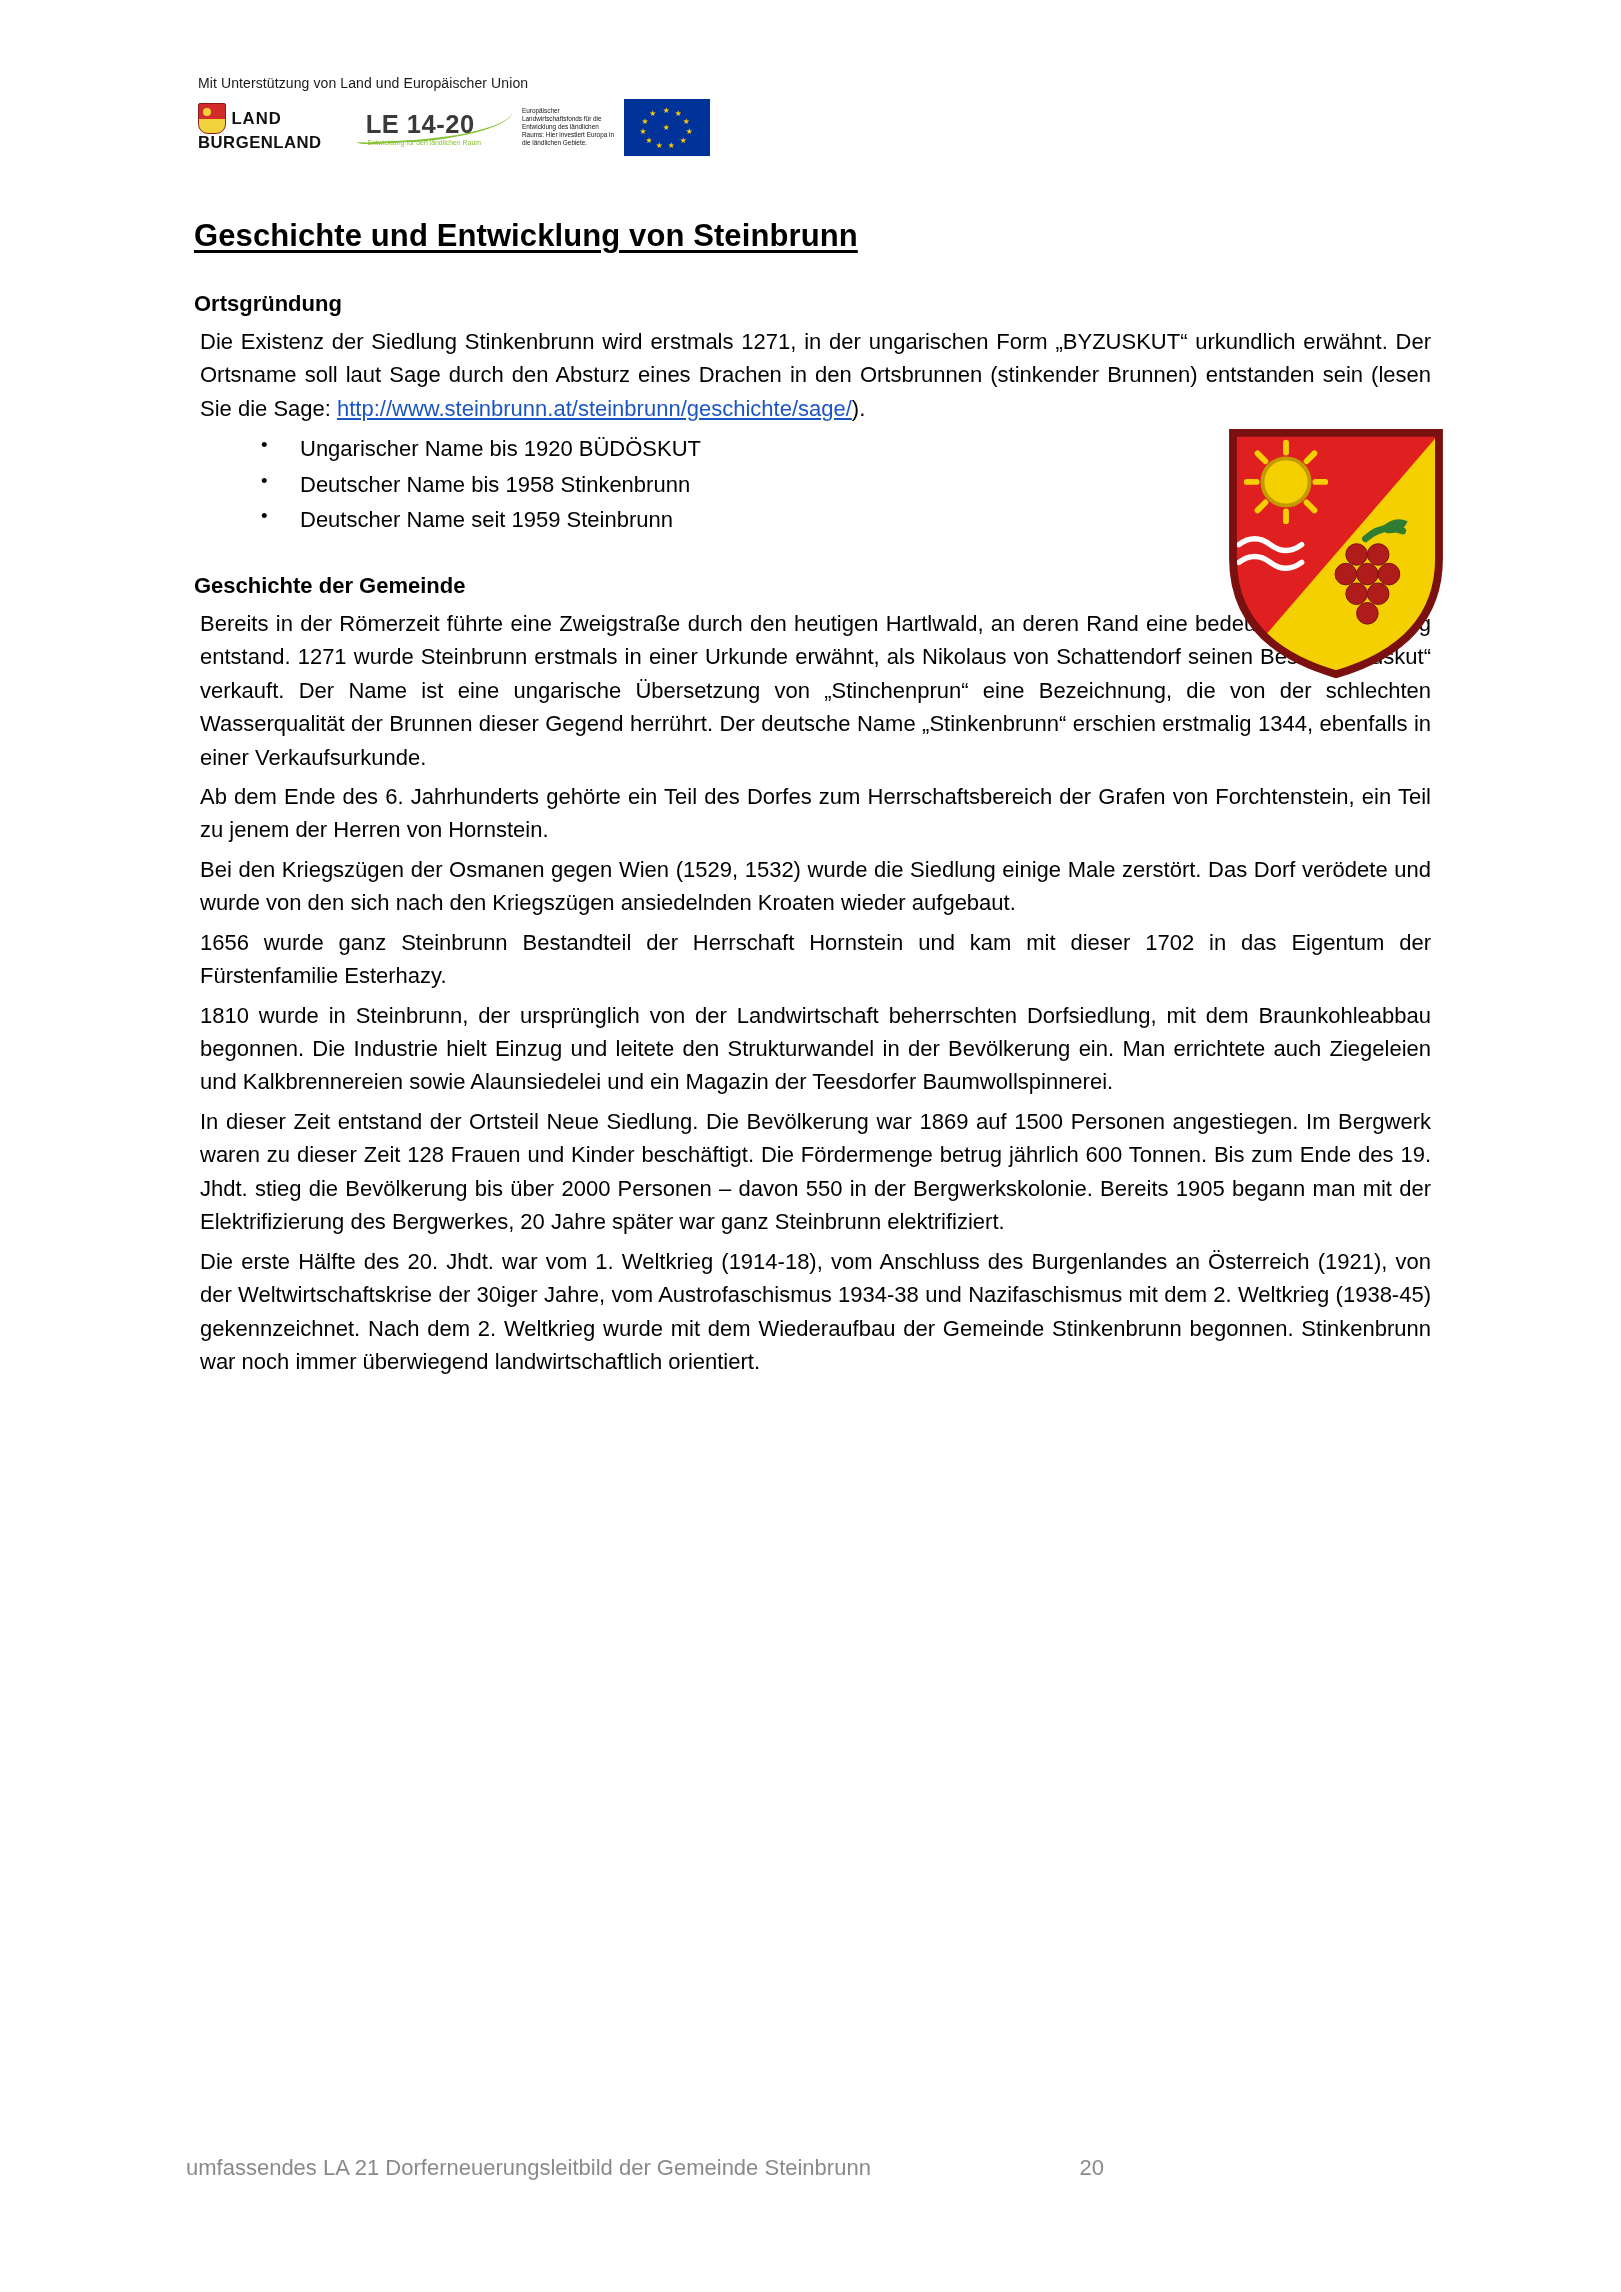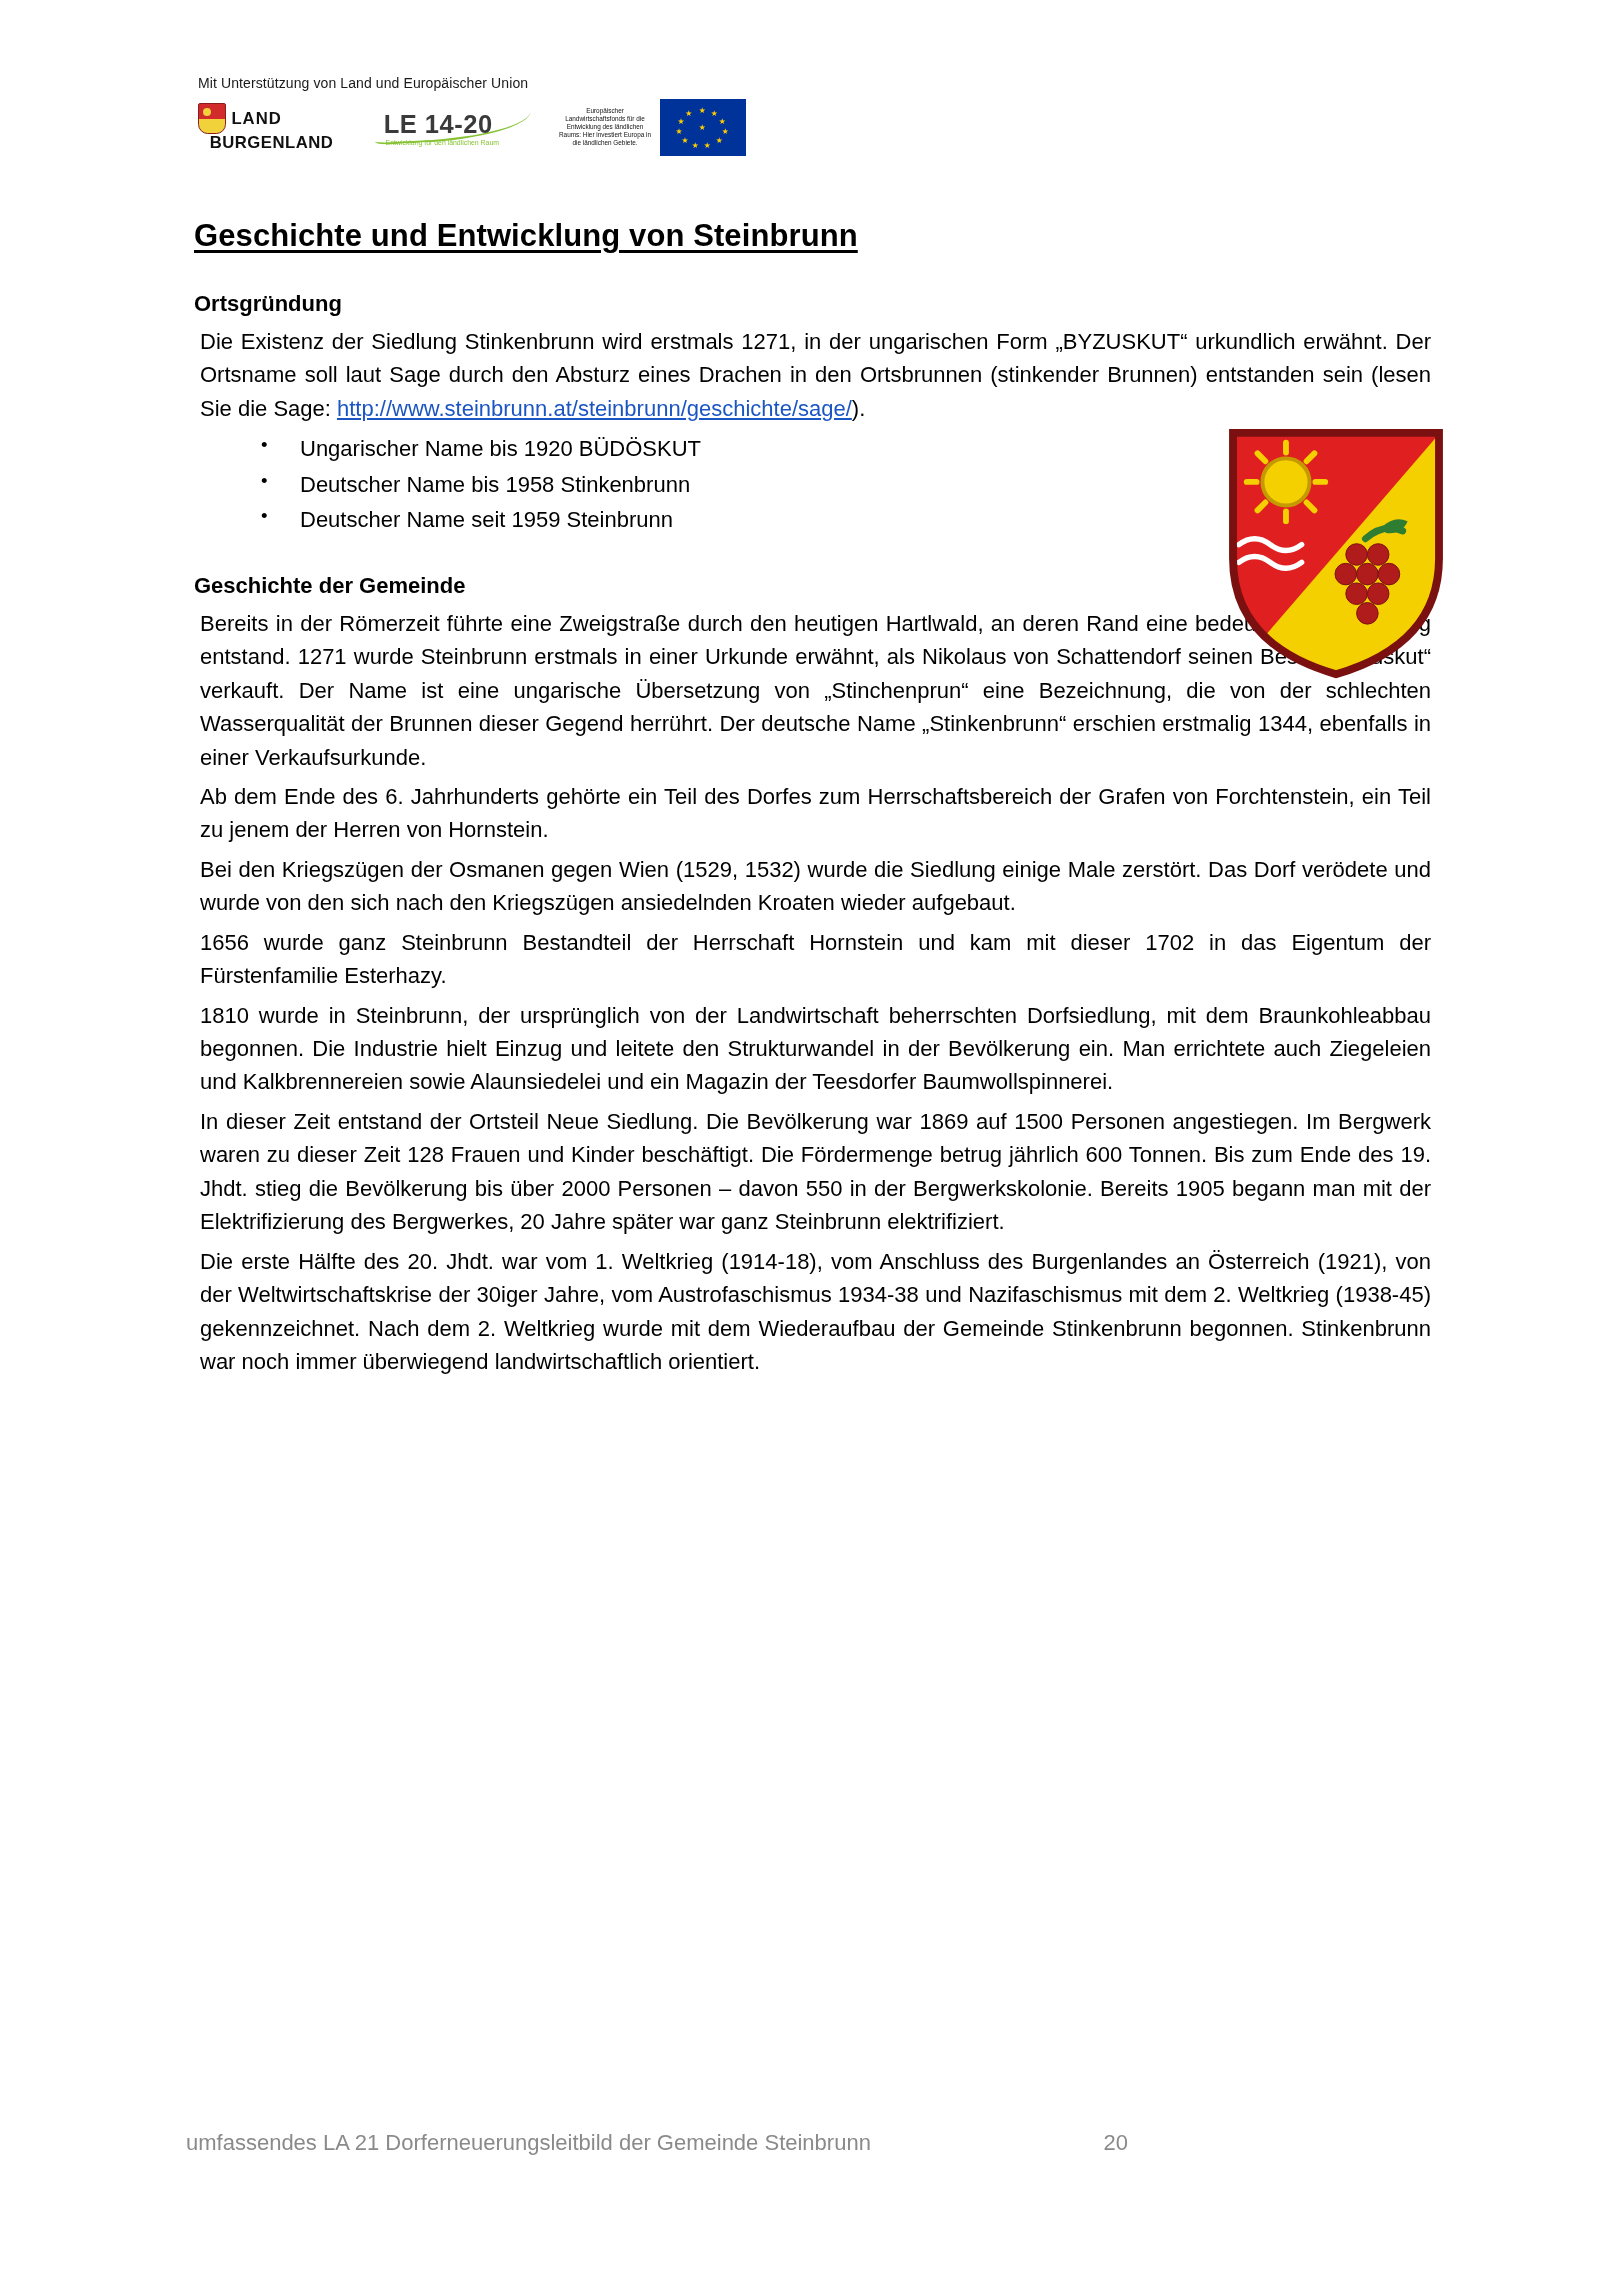--- a/index.html
+++ b/index.html
@@ -40,22 +40,21 @@
   .funding-caption {
     font-size: 14px;
     color: #1a1a1a;
     letter-spacing: 0.1px;
     margin-bottom: 7.8px;
     white-space: nowrap;
   }
   .funding-logos {
     display: flex;
     align-items: center;
-    gap: 23px;
-    text-align: center;
+    gap: 5px;
   }
   .logo-land {
     width: 147px;
     height: 55px;
     position: relative;
     display: flex;
     flex-direction: column;
     justify-content: center;
   }
   .logo-land .shieldrow {
@@ -207,24 +206,23 @@
     left: 67px;
     top: -1px;
     font-size: 18.6px;
   }
   .section2 { margin-top: 35px; }
 
   
   .footer {
     position: absolute;
     left: 0;
-    bottom: 124px;
+    bottom: 99px;
     width: 1329px;
     height: 39px;
-    padding-left: 24px;
   }
   .footer-text {
     position: absolute;
     left: 186px;
     top: 0;
     font-size: 22px;
     color: #8a8a8a;
   }
   .footer-page {
     position: absolute;

